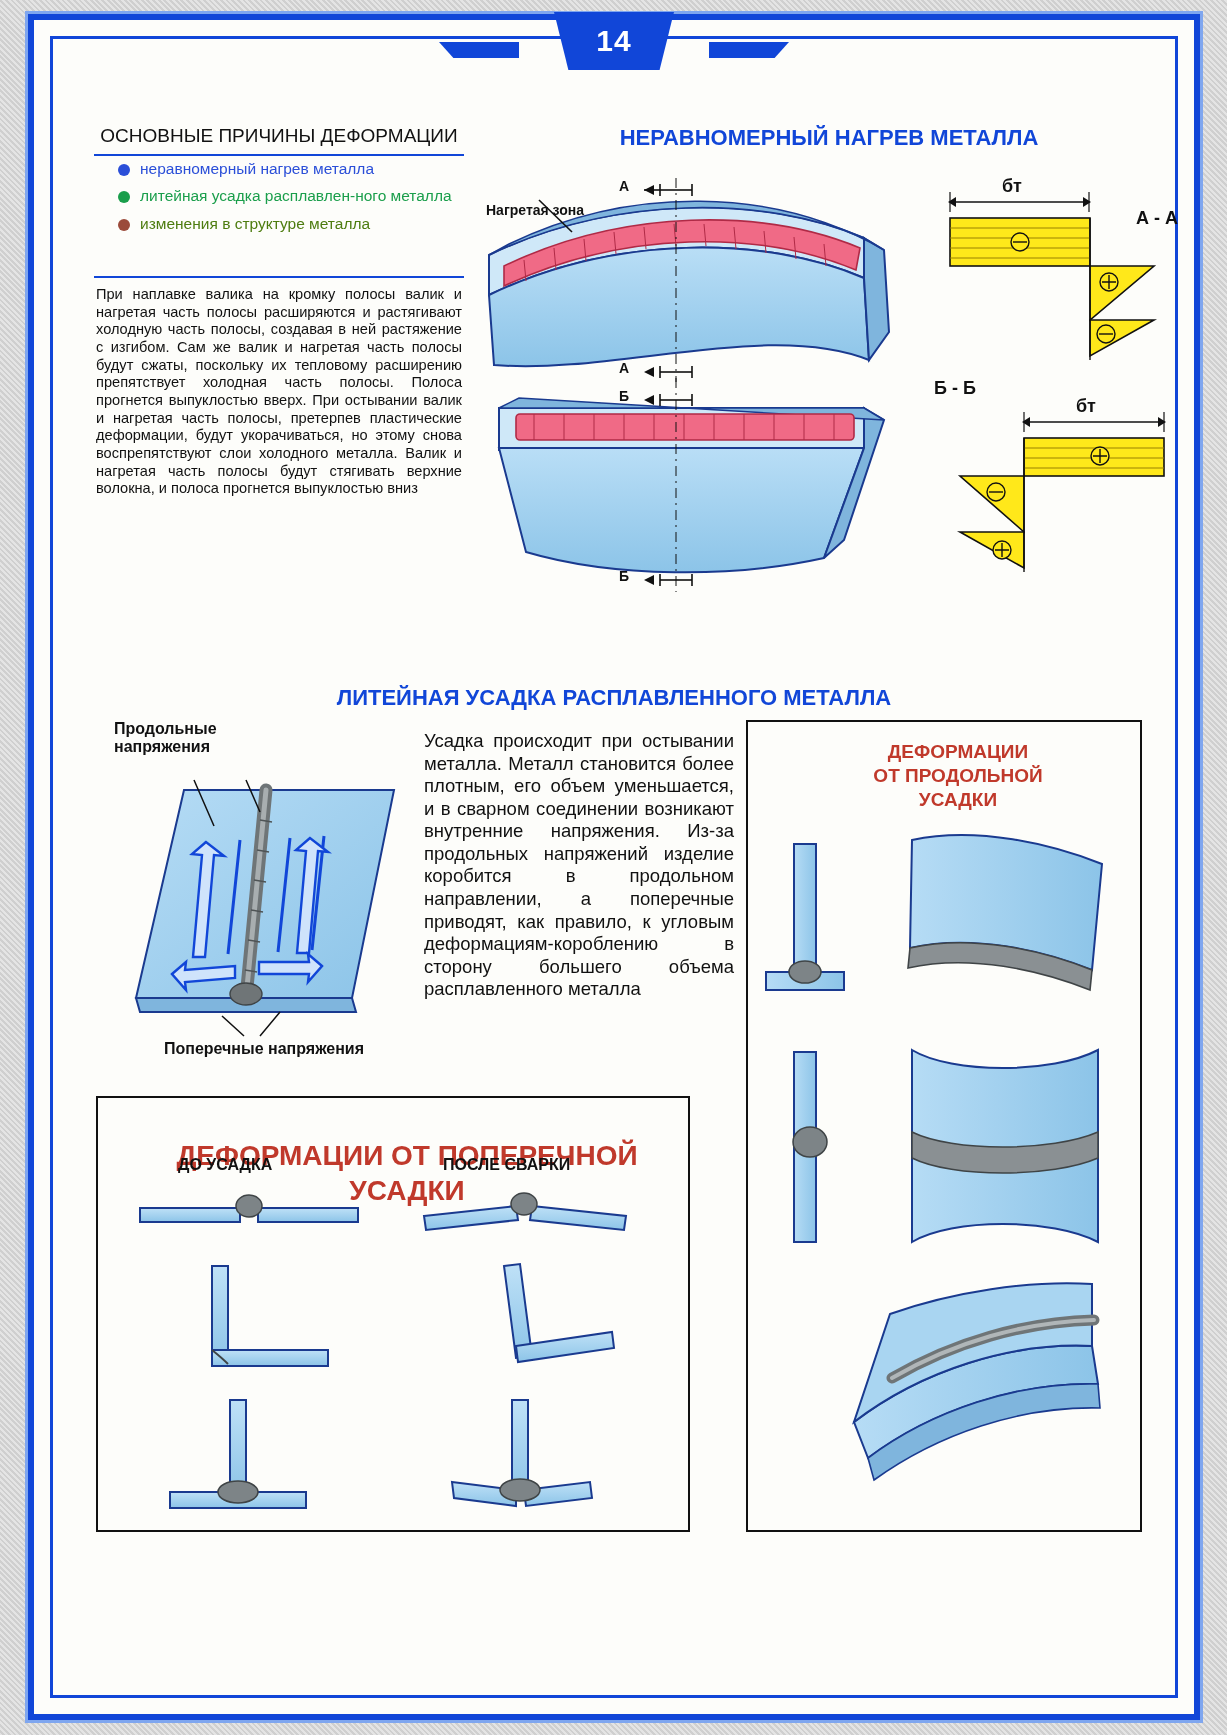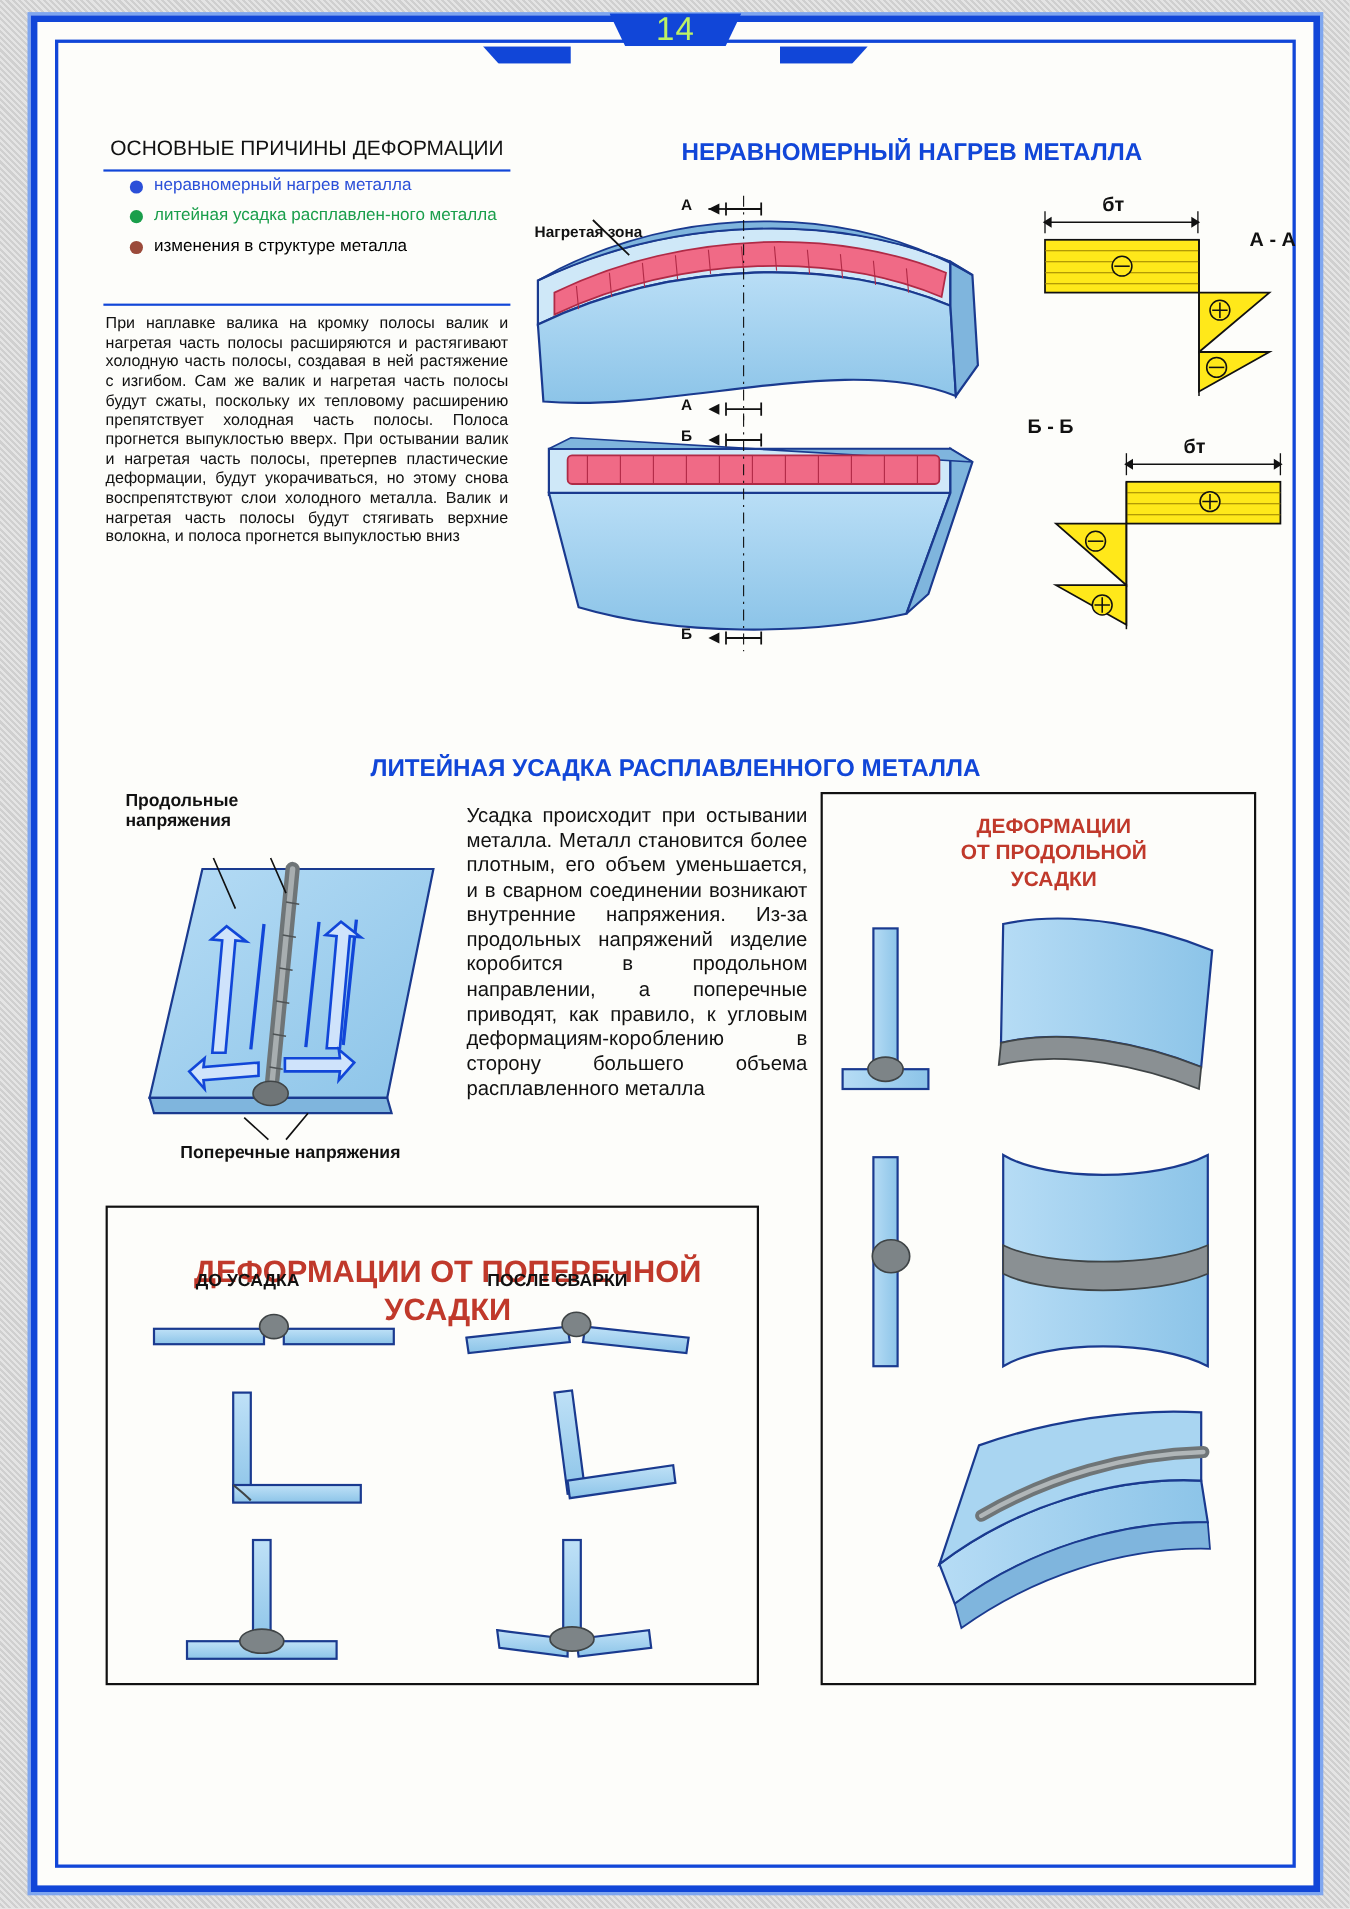--- a/index.html
+++ b/index.html
@@ -27,23 +27,23 @@
   .inner-frame{
     position:absolute;left:16px;top:16px;right:16px;bottom:16px;
     border:3px solid #1146d8;
     box-sizing:border-box;
   }
   .content{position:absolute;left:0;top:0;right:0;bottom:0;}
 
   
   .banner{
     position:absolute;left:50%;top:-8px;transform:translateX(-50%);
-    width:120px;height:30px;background:#1146d8;
+    width:120px;height:58px;background:#1146d8;
     clip-path:polygon(0 0,100% 0,88% 100%,12% 100%);
-    color:#bef264;font-weight:normal;font-size:30px;
+    color:#ffffff;font-weight:bold;font-size:30px;
     display:flex;align-items:center;justify-content:center;
     letter-spacing:1px;
   }
   .banner-wing{
     position:absolute;top:22px;height:16px;width:80px;background:#1146d8;
   }
   .wing-l{left:calc(50% - 175px);clip-path:polygon(0 0,100% 0,100% 100%,18% 100%);}
   .wing-r{left:calc(50% + 95px);clip-path:polygon(0 0,100% 0,82% 100%,0 100%);}
 
   h1.title{
@@ -145,21 +145,21 @@
       <div class="cause">
         <span class="dot" style="background:#2b4fd8"></span>
         <span class="txt" style="color:#2b4fd8">неравномерный нагрев металла</span>
       </div>
       <div class="cause">
         <span class="dot" style="background:#1a9e4b"></span>
         <span class="txt" style="color:#1a9e4b">литейная усадка расплавлен-ного металла</span>
       </div>
       <div class="cause">
         <span class="dot" style="background:#9b4a3a"></span>
-        <span class="txt" style="color:#000000">изменения в структуре металла</span>
+        <span class="txt" style="color:#4d7c0f">изменения в структуре металла</span>
       </div>
     </div>
     <div class="rule r2"></div>
 
     <div class="body-text">При наплавке валика на кромку полосы валик и нагретая часть полосы расширяются и растягивают холодную часть полосы, создавая в ней растяжение с изгибом. Сам же валик и нагретая часть полосы будут сжаты, поскольку их тепловому расширению препятствует холодная часть полосы. Полоса прогнется выпуклостью вверх. При остывании валик и нагретая часть полосы, претерпев пластические деформации, будут укорачиваться, но этому снова воспрепятствуют слои холодного металла. Валик и нагретая часть полосы будут стягивать верхние волокна, и полоса прогнется выпуклостью вниз</div>
 
     <div class="sec-heat-title">НЕРАВНОМЕРНЫЙ НАГРЕВ МЕТАЛЛА</div>
 
     <div class="heat-area">
       <svg width="730" height="470" viewBox="0 0 730 470">

